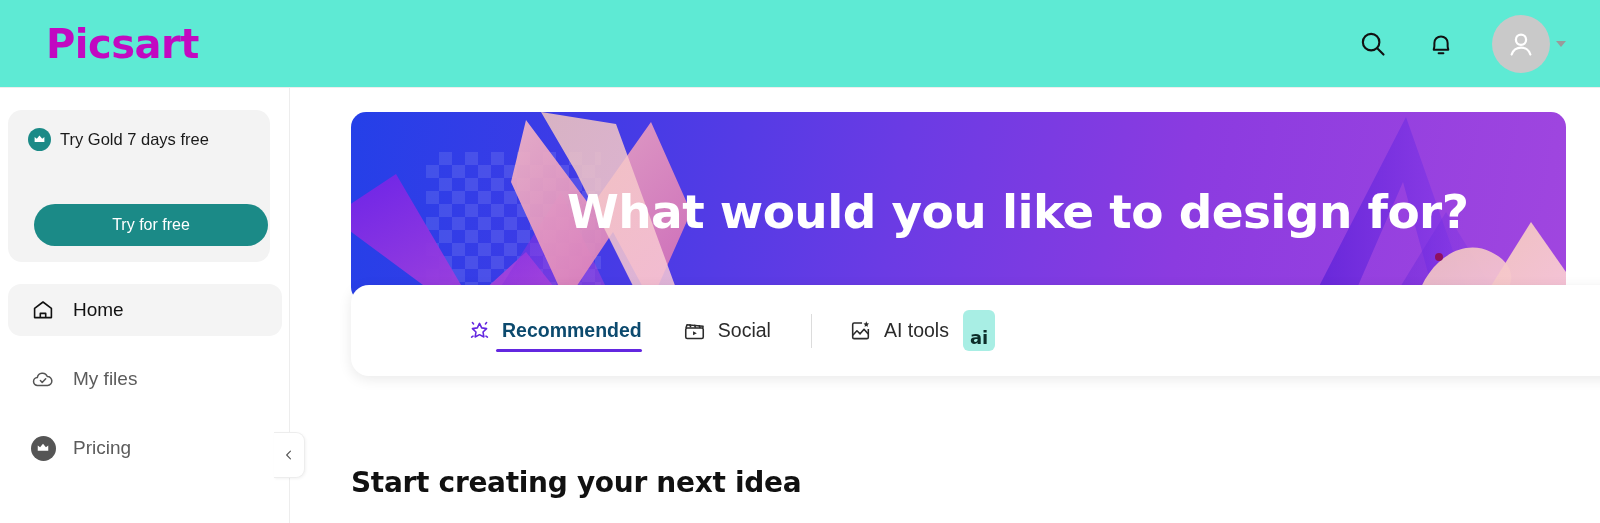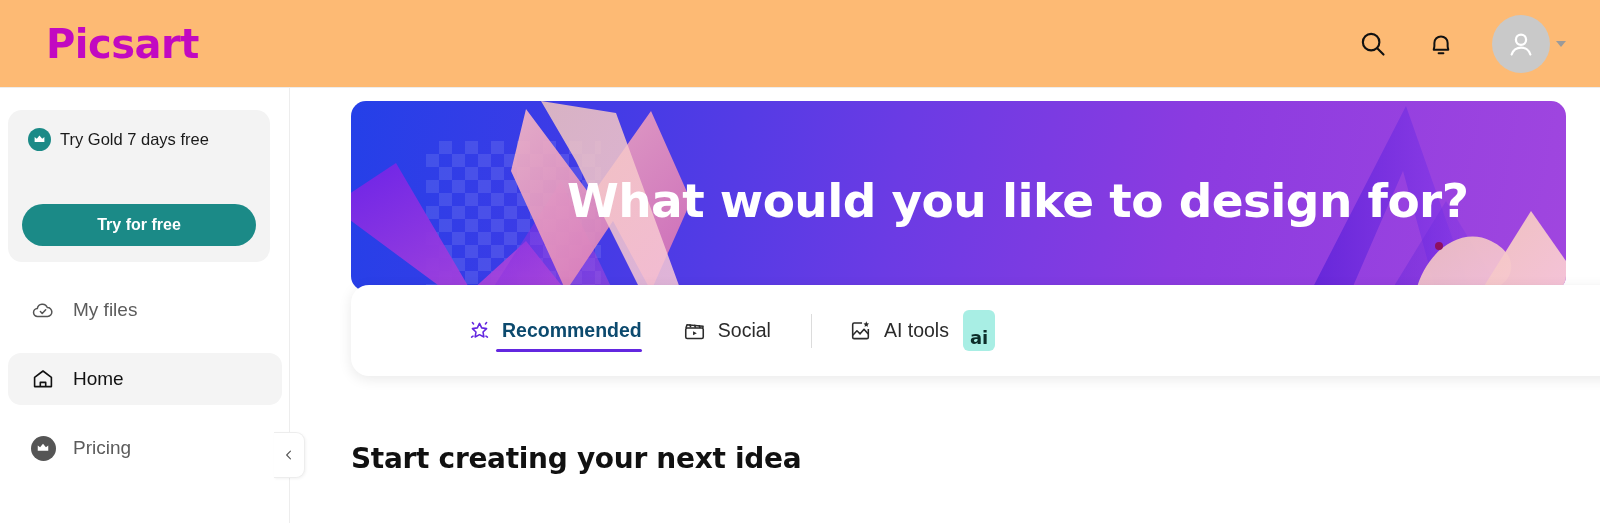--- a/index.html
+++ b/index.html
@@ -8,21 +8,21 @@
     overflow: hidden;
     background: #ffffff;
     font-family: "Liberation Sans", sans-serif;
     -webkit-font-smoothing: antialiased;
   }
   .app { position: relative; width: 1600px; height: 523px; background:#fff; }
 
   
   .header {
     position: absolute; left:0; top:0; width:1600px; height:88px;
-    background:#fdba74; border-bottom:1px solid #ededed;
+    background:#5eead4; border-bottom:1px solid #ededed;
     display:flex; align-items:center; z-index:40;
   }
   .logo {
     margin-left:46px; font-size:40px; font-weight:700; letter-spacing:-0.5px;
     color:#C209C1; font-family:"DejaVu Sans", sans-serif;
     line-height:1; user-select:none;
   }
   .header-right {
     margin-left:auto; margin-right:34px; display:flex; align-items:center; gap:34px;
   }
@@ -44,23 +44,23 @@
     background:#f3f3f3; border-radius:14px; padding:18px 20px 0 20px;
   }
   .gold-head { display:flex; align-items:center; gap:9px; }
   .crown-badge {
     width:23px;height:23px;border-radius:50%;background:#1B8A87;
     display:flex;align-items:center;justify-content:center;flex:0 0 auto;
   }
   .gold-title { font-size:16.5px; color:#1a1a1a; font-weight:400; white-space:nowrap;}
   .gold-sub { margin-top:9px; font-size:13.5px; line-height:1.45; color:#8c8c8c; }
   .gold-btn {
-    position:absolute; left:14px; bottom:16px; width:234px; height:42px;
+    position:absolute; left:26px; bottom:16px; width:234px; height:42px;
     background:#1B8A87; color:#fff; border:none; border-radius:21px;
-    font-family:"Liberation Sans", sans-serif; font-size:16px; font-weight:700;
+    font-family:"Liberation Sans", sans-serif; font-size:16px; font-weight:400;
     cursor:pointer;
   }
   .nav { position:absolute; left:8px; top:196px; width:274px; }
   .nav-item {
     display:flex; align-items:center; gap:17px;
     height:52px; padding-left:22px; border-radius:13px; margin-bottom:17px;
     cursor:pointer;
   }
   .nav-item.active { background:#f4f4f4; }
   .nav-label { font-size:19px; color:#5c5c5c; }
@@ -74,21 +74,21 @@
     position:absolute; left:274px; top:432px; width:31px; height:46px;
     background:#fff; border:1px solid #ededed; border-left:none;
     border-radius:0 9px 9px 0; display:flex; align-items:center; justify-content:center;
     cursor:pointer; z-index:35; box-shadow:1px 1px 3px rgba(0,0,0,.05);
   }
 
   
   .main { position:absolute; left:291px; top:88px; width:1309px; height:435px; background:#fff; overflow:hidden; }
 
   .hero {
-    position:absolute; left:60px; top:13px; width:1215px; height:190px;
+    position:absolute; left:60px; top:24px; width:1215px; height:190px;
     border-radius:15px; overflow:hidden;
     background:linear-gradient(100deg,#2440E8 0%,#3E3BE6 18%,#6B3BE4 45%,#8B3BE0 68%,#A046DF 100%);
   }
   .checker {
     position:absolute; left:75px; top:40px; width:175px; height:175px;
     background-image:
       linear-gradient(45deg, rgba(255,255,255,.10) 25%, transparent 25%, transparent 75%, rgba(255,255,255,.10) 75%),
       linear-gradient(45deg, rgba(255,255,255,.10) 25%, transparent 25%, transparent 75%, rgba(255,255,255,.10) 75%);
     background-size:26px 26px;
     background-position:0 0, 13px 13px;
@@ -118,21 +118,21 @@
   }
   .tab-icon { width:26px;height:26px;display:flex;align-items:center;justify-content:center;flex:0 0 auto;}
   .tab-sep { width:1px; height:34px; background:#dcdcdc; margin-right:36px; margin-left:0px; }
   .ai-badge {
     background:#A8EEE4; color:#0c2c29; border-radius:6px;
     padding:18px 7px 3px 7px; font-size:18px; font-weight:700;
     font-family:"DejaVu Sans", sans-serif; line-height:1.1; margin-left:4px;
   }
 
   .section-row {
-    position:absolute; left:60px; top:330px; width:1250px; height:80px;
+    position:absolute; left:60px; top:354px; width:1250px; height:80px;
     display:flex; align-items:center;
   }
   .section-title {
     font-family:"DejaVu Sans", sans-serif;
     font-size:28px; font-weight:700; color:#111; letter-spacing:-0.3px;
   }
   .actions { margin-left:auto; display:flex; align-items:center; }
   .btn-pill {
     display:flex; align-items:center; gap:13px; height:55px; border-radius:28px;
     padding:0 30px; border:none; cursor:pointer;
@@ -185,38 +185,38 @@
             <path d="M3 7.5l4 3.2 5-6 5 6 4-3.2v9.2H3z"></path>
           </svg>
         </span>
         <span class="gold-title">Try Gold 7 days free</span>
       </div>
       <button class="gold-btn">Try for free</button>
     </div>
 
     <div class="nav">
 
+      <div class="nav-item active">
+        <span class="nav-icon">
+          <svg width="24" height="24" viewBox="0 0 24 24" fill="none" stroke="#111" stroke-width="1.6" stroke-linejoin="round">
+            <path d="M3.6 10.4L12 4l8.4 6.4v9.2H3.6z"></path>
+              <path d="M9.3 19.6v-4.2h5.4v4.2"></path>
+          </svg>
+        </span>
+        <span class="nav-label">Home</span>
+      </div>
+
       <div class="nav-item">
         <span class="nav-icon">
           <svg width="24" height="24" viewBox="0 0 24 24" fill="none" stroke="#555" stroke-width="1.5" stroke-linecap="round" stroke-linejoin="round">
             <path d="M6.6 18.4a3.9 3.9 0 0 1-.3-7.8 5.2 5.2 0 0 1 10-1 3.6 3.6 0 0 1 .3 8.8z"></path>
             <path d="M9.4 13.6l1.8 1.9 3.5-3.8"></path>
           </svg>
         </span>
         <span class="nav-label">My files</span>
-      </div>
-
-      <div class="nav-item active">
-        <span class="nav-icon">
-          <svg width="24" height="24" viewBox="0 0 24 24" fill="none" stroke="#111" stroke-width="1.6" stroke-linejoin="round">
-            <path d="M3.6 10.4L12 4l8.4 6.4v9.2H3.6z"></path>
-              <path d="M9.3 19.6v-4.2h5.4v4.2"></path>
-          </svg>
-        </span>
-        <span class="nav-label">Home</span>
       </div>
 
       <div class="nav-item">
         <span class="nav-icon">
           <span class="pricing-dot">
             <svg width="14" height="14" viewBox="0 0 24 24" fill="#fff">
               <path d="M3 7.5l4 3.2 5-6 5 6 4-3.2v9.2H3z"></path>
             </svg>
           </span>
         </span>

